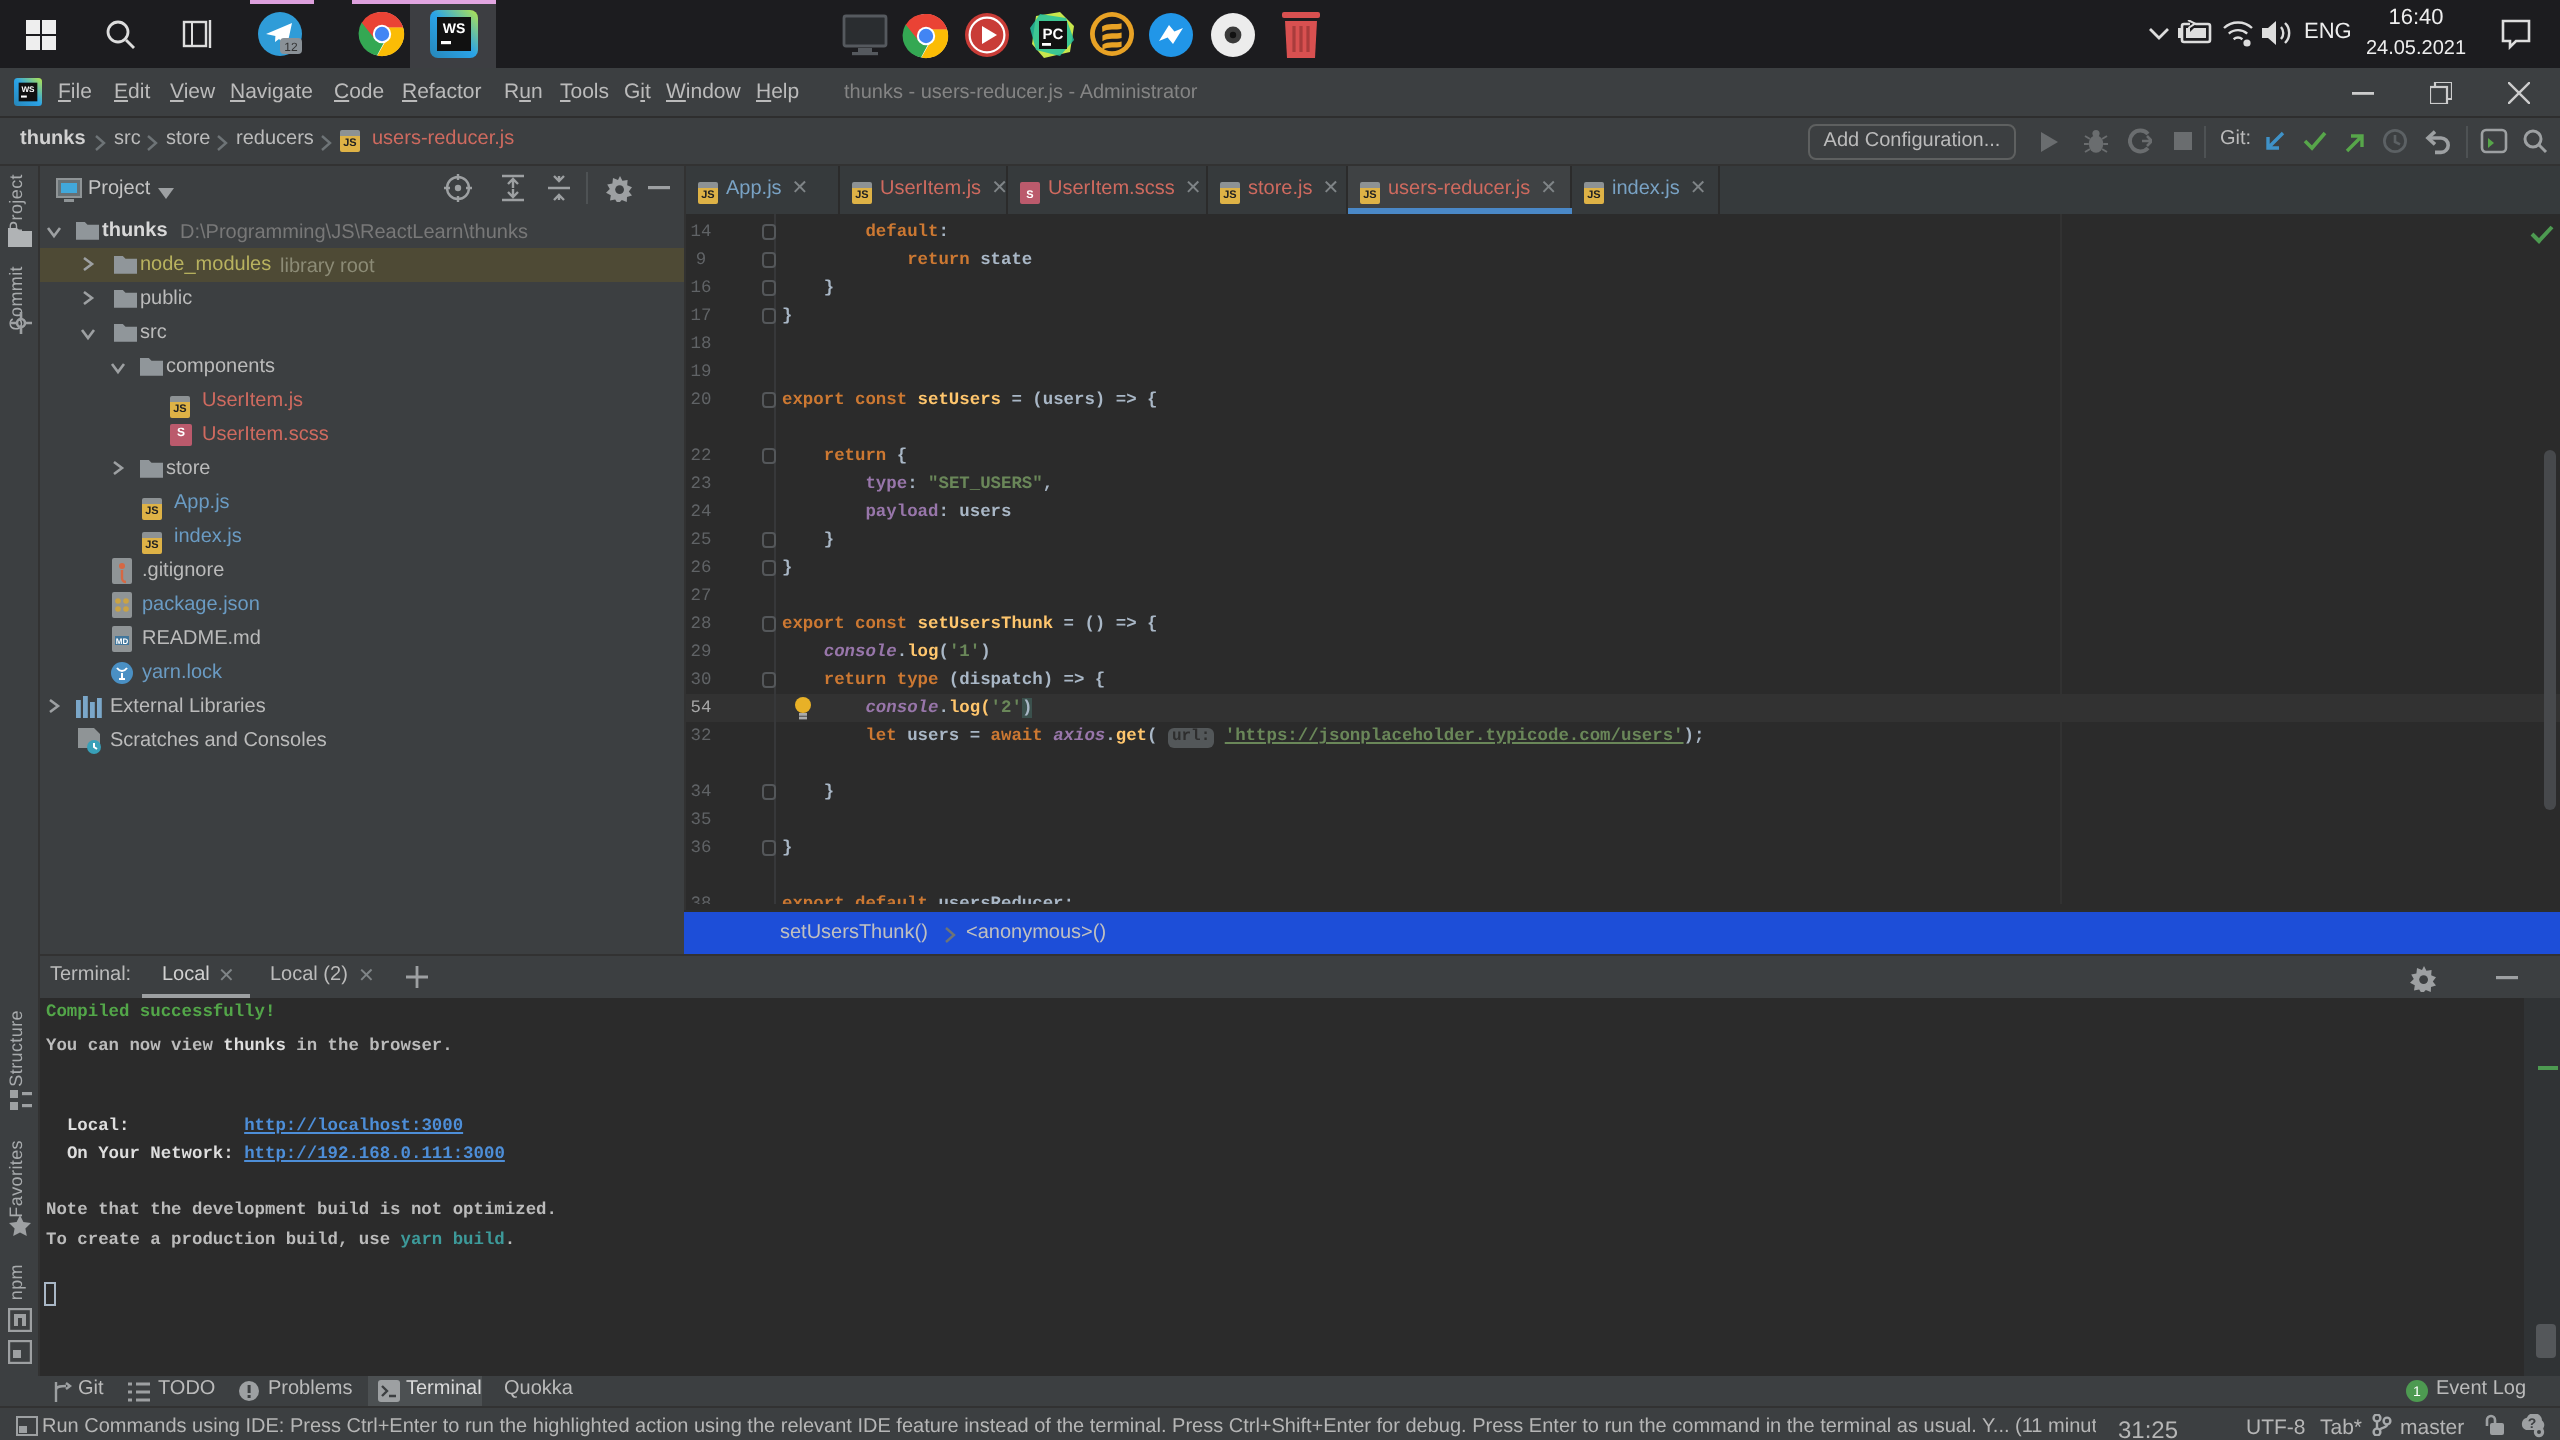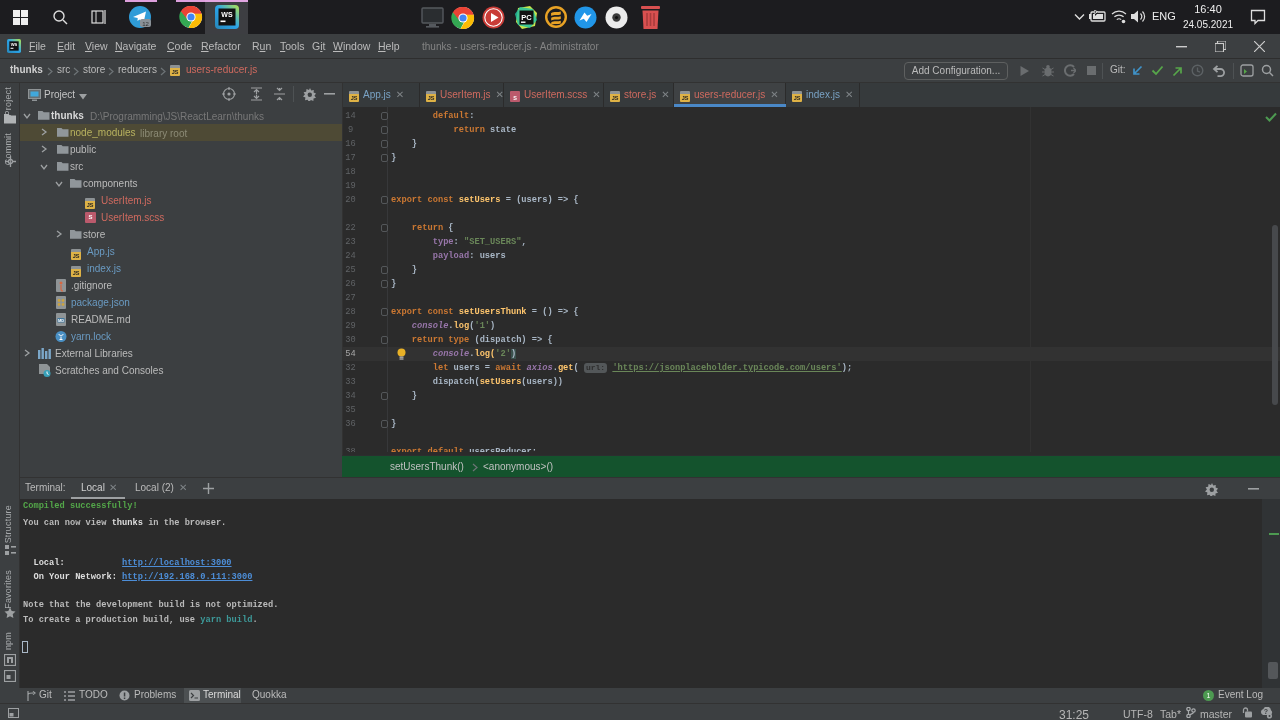--- a/index.html
+++ b/index.html
@@ -30,21 +30,21 @@
 #code{position:absolute;left:0;top:24px;width:938px;height:345px;overflow:hidden}
 .cline{position:absolute;left:0;width:938px;height:14px;line-height:14px;white-space:pre}
 .lnum{position:absolute;left:0;width:15px;text-align:center;color:#606366}
 .ctext{position:absolute;left:48px;font-weight:bold}
 .k{color:#cc7832}.s{color:#6a8759}.fy{color:#ffc66d}.fb{color:#ffc66d;font-weight:bold}
 .cv{color:#9876aa;font-style:italic}.pp{color:#9876aa}.pl{color:#a9b7c6}
 .su{color:#6a8759;text-decoration:underline}.mp{color:#a9b7c6;background:#3b514d}
 .chip{display:inline-block;background:#535759;color:#2e2e2e;border-radius:3px;padding:0 2px;font-size:8px;line-height:10px}
 .fm{position:absolute;left:38px;top:3px;width:7px;height:8px;border:1px solid #545719;border-radius:2px;border-color:#54575a}
 
-#ebread{position:absolute;left:342px;top:455px;width:938px;height:22px;background:#14532d;border-top:1px solid #2c2e2f;line-height:22px;font-size:10px}
+#ebread{position:absolute;left:342px;top:455px;width:938px;height:22px;background:#1d4ed8;border-top:1px solid #2c2e2f;line-height:22px;font-size:10px}
 
 #termhead{position:absolute;left:20px;top:477px;width:1260px;height:22px;background:#3c3f41;border-top:1px solid #323232;font-size:10px}
 #termbody{position:absolute;left:20px;top:499px;width:1260px;height:189px;background:#2b2b2b}
 .tline{position:absolute;left:3px;white-space:pre;color:#bbbbbb;font-weight:bold}
 .tlink{color:#4d8ed8;text-decoration:underline}
 
 #toolbar{position:absolute;left:0;top:688px;width:1280px;height:15px;background:#3c3f41;font-size:10px}
 #statusbar{position:absolute;left:0;top:703px;width:1280px;height:17px;background:#3c3f41;border-top:1px solid #323232;font-size:11px;color:#b6b6b6}
 </style></head><body>
 <div id="taskbar">
@@ -485,21 +485,20 @@
     <div class="cline" style="top:128px"><span class="lnum">23</span><span class="ctext">        <span class="pp">type</span><span class="pl">: </span><span class="s">"SET_USERS"</span><span class="pl">,</span></span></div>
     <div class="cline" style="top:142px"><span class="lnum">24</span><span class="ctext">        <span class="pp">payload</span><span class="pl">: users</span></span></div>
     <div class="cline" style="top:156px"><span class="lnum">25</span><span class="fm"></span><span class="ctext">    <span class="pl">}</span></span></div>
     <div class="cline" style="top:170px"><span class="lnum">26</span><span class="fm"></span><span class="ctext"><span class="pl">}</span></span></div>
     <div class="cline" style="top:184px"><span class="lnum">27</span></div>
     <div class="cline" style="top:198px"><span class="lnum">28</span><span class="fm"></span><span class="ctext"><span class="k">export</span> <span class="k">const</span> <span class="fb">setUsersThunk</span><span class="pl"> = () =&gt; {</span></span></div>
     <div class="cline" style="top:212px"><span class="lnum">29</span><span class="ctext">    <span class="cv">console</span><span class="pl">.</span><span class="fy">log</span><span class="pl">(</span><span class="s">'1'</span><span class="pl">)</span></span></div>
     <div class="cline" style="top:226px"><span class="lnum">30</span><span class="fm"></span><span class="ctext">    <span class="k">return</span> <span class="k">type</span><span class="pl"> (dispatch) =&gt; {</span></span></div>
     <div class="cline" style="top:240px"><span class="lnum" style="color:#a7a7a7">54</span><span class="ctext">        <span class="cv">console</span><span class="pl">.</span><span class="fy">log(</span><span class="s">'2'</span><span class="mp">)</span></span></div>
     <div class="cline" style="top:254px"><span class="lnum">32</span><span class="ctext">        <span class="k">let</span><span class="pl"> users = </span><span class="k">await</span> <span class="cv">axios</span><span class="pl">.</span><span class="fy">get</span><span class="pl">( </span><span class="chip">url:</span> <span class="su">'https://jsonplaceholder.typicode.com/users'</span><span class="pl">);</span></span></div>
-    <div class="cline" style="top:268px"><span class="lnum">33</span><span class="ctext">        <span class="pl">dispatch(</span><span class="fb">setUsers</span><span class="pl">(users))</span></span></div>
     <div class="cline" style="top:282px"><span class="lnum">34</span><span class="fm"></span><span class="ctext">    <span class="pl">}</span></span></div>
     <div class="cline" style="top:296px"><span class="lnum">35</span></div>
     <div class="cline" style="top:310px"><span class="lnum">36</span><span class="fm"></span><span class="ctext"><span class="pl">}</span></span></div>
     <div class="cline" style="top:338px"><span class="lnum">38</span><span class="ctext"><span class="k">export</span> <span class="k">default</span><span class="pl"> usersReducer;</span></span></div>
     <svg class="abs" style="left:53px;top:241px" width="11" height="13" viewBox="0 0 11 13">
         <circle cx="5.5" cy="4.5" r="4" fill="#e8b127"></circle>
         <rect x="3.5" y="8.5" width="4" height="1.4" fill="#aaa"></rect>
         <rect x="3.5" y="10.3" width="4" height="1.4" fill="#aaa"></rect>
       </svg>
     <svg class="abs" style="left:922px;top:5px" width="12" height="10" viewBox="0 0 12 10">
@@ -571,20 +570,21 @@
       <circle cx="5.5" cy="5.5" r="5.5" fill="#4d9a51"></circle>
       <text x="5.5" y="8" font-size="7" fill="#fff" text-anchor="middle" font-family="Liberation Sans">1</text>
     </svg>
   <span class="abs" style="left:1218px;top:1px">Event Log</span>
 </div>
 <div id="statusbar">
   <svg class="abs" style="left:8px;top:4px" width="11" height="10" viewBox="0 0 11 10">
       <rect x="0.5" y="0.5" width="10" height="9" fill="none" stroke="#9da0a2" stroke-width="1"></rect>
       <rect x="1.5" y="5" width="4" height="3.5" fill="#9da0a2"></rect>
     </svg>
+  <div class="abs" style="left:21px;top:4px;width:1027px;overflow:hidden;white-space:nowrap;font-size:10px">Run Commands using IDE: Press Ctrl+Enter to run the highlighted action using the relevant IDE feature instead of the terminal. Press Ctrl+Shift+Enter for debug. Press Enter to run the command in the terminal as usual. Y... (11 minut</div>
   <span class="abs" style="left:1059px;top:4px;font-size:12px">31:25</span>
   <span class="abs" style="left:1090px;top:18px;font-size:12px">CRLF</span>
   <span class="abs" style="left:1123px;top:4px;font-size:10.5px">UTF-8</span>
   <span class="abs" style="left:1160px;top:4px;font-size:10.5px">Tab*</span>
   <svg class="abs" style="left:1186px;top:3px" width="10" height="11" viewBox="0 0 10 11">
       <circle cx="2.5" cy="2" r="1.7" fill="none" stroke="#a8abad" stroke-width="1.2"></circle>
       <circle cx="2.5" cy="9" r="1.7" fill="none" stroke="#a8abad" stroke-width="1.2"></circle>
       <circle cx="7.5" cy="3.5" r="1.7" fill="none" stroke="#a8abad" stroke-width="1.2"></circle>
       <path d="M2.5 3.7 V7.3 M7.5 5.2 C7.5 7 5 6.5 4 7.8" stroke="#a8abad" stroke-width="1.2" fill="none"></path>
     </svg>

